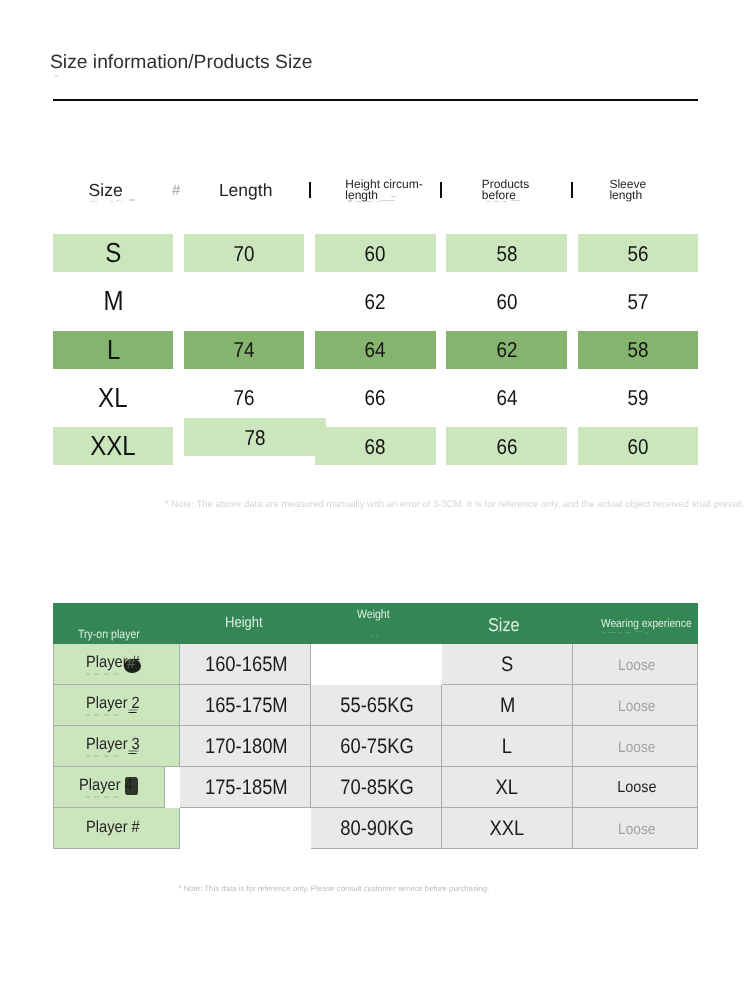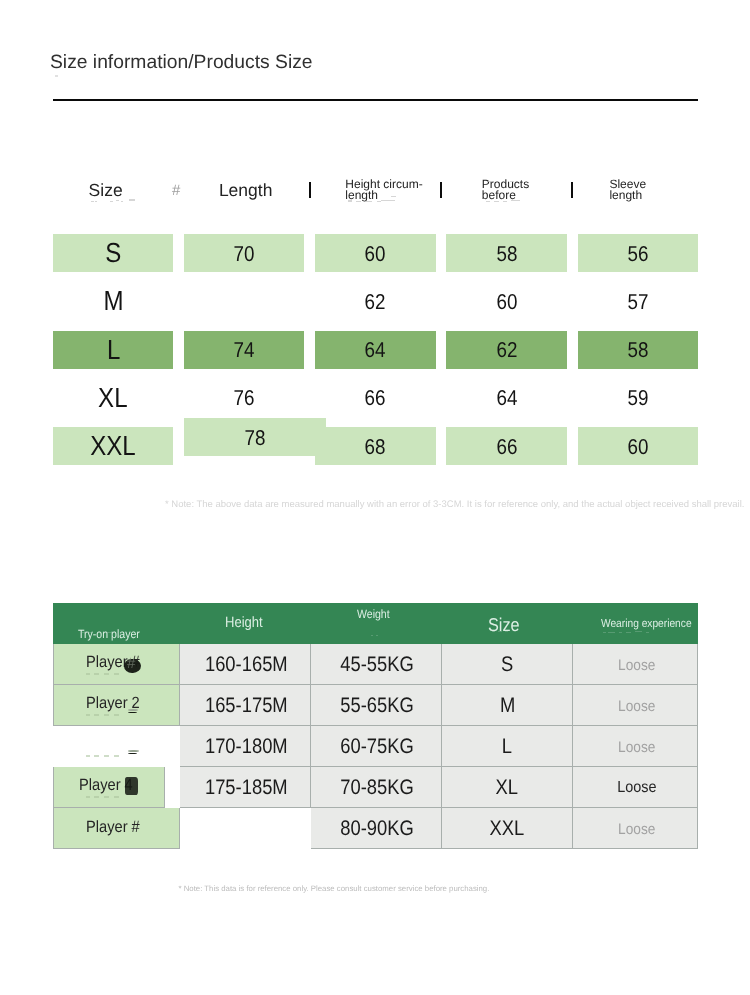--- a/index.html
+++ b/index.html
@@ -208,43 +208,43 @@
     <div class="thtx" style="left:172.4px;top:12.22px;font-size:14.8px;"><span class="v" style="transform:scaleX(0.88);">Height</span></div>
     <div class="thtx" style="left:304.1px;top:5px;font-size:12.0px;"><span class="v" style="transform:scaleX(0.88);">Weight</span></div>
     <div class="thtx" style="left:434.7px;top:12.65px;font-size:18.5px;"><span class="v" style="transform:scaleX(0.88);">Size</span></div>
     <div class="thtx" style="left:548.0px;top:14.44px;font-size:11.6px;"><span class="v" style="transform:scaleX(0.88);">Wearing experience</span></div>
     <div class="td nm first" style="left:0.0px;top:40.7px;width:126.5px;height:41.0px;">
         <span class="v">Player #</span>
       </div>
     <div class="td val" style="left:126.5px;top:40.7px;width:131.0px;height:41.0px;">
         <span class="v">160-165M</span>
       </div>
-    <div class="td val" style="left:257.5px;top:40.7px;width:131.0px;height:41.0px;">
-        <span class="v">45-55KG</span>
-      </div>
     <div class="td sz" style="left:388.5px;top:40.7px;width:131.0px;height:41.0px;">
         <span class="v">S</span>
       </div>
     <div class="td exp" style="left:519.5px;top:40.7px;width:125.6px;height:41.0px;">
         <span class="v">Loose</span>
       </div>
     <div class="td nm first" style="left:0.0px;top:81.7px;width:126.5px;height:41.0px;">
         <span class="v">Player 2</span>
       </div>
     <div class="td val" style="left:126.5px;top:81.7px;width:131.0px;height:41.0px;">
         <span class="v">165-175M</span>
       </div>
     <div class="td val" style="left:257.5px;top:81.7px;width:131.0px;height:41.0px;">
         <span class="v">55-65KG</span>
       </div>
     <div class="td sz" style="left:388.5px;top:81.7px;width:131.0px;height:41.0px;">
         <span class="v">M</span>
       </div>
     <div class="td exp" style="left:519.5px;top:81.7px;width:125.6px;height:41.0px;">
         <span class="v">Loose</span>
+      </div>
+    <div class="td nm first" style="left:0.0px;top:122.8px;width:126.5px;height:41.0px;">
+        <span class="v">Player 3</span>
       </div>
     <div class="td val" style="left:126.5px;top:122.8px;width:131.0px;height:41.0px;">
         <span class="v">170-180M</span>
       </div>
     <div class="td val" style="left:257.5px;top:122.8px;width:131.0px;height:41.0px;">
         <span class="v">60-75KG</span>
       </div>
     <div class="td sz" style="left:388.5px;top:122.8px;width:131.0px;height:41.0px;">
         <span class="v">L</span>
       </div>

